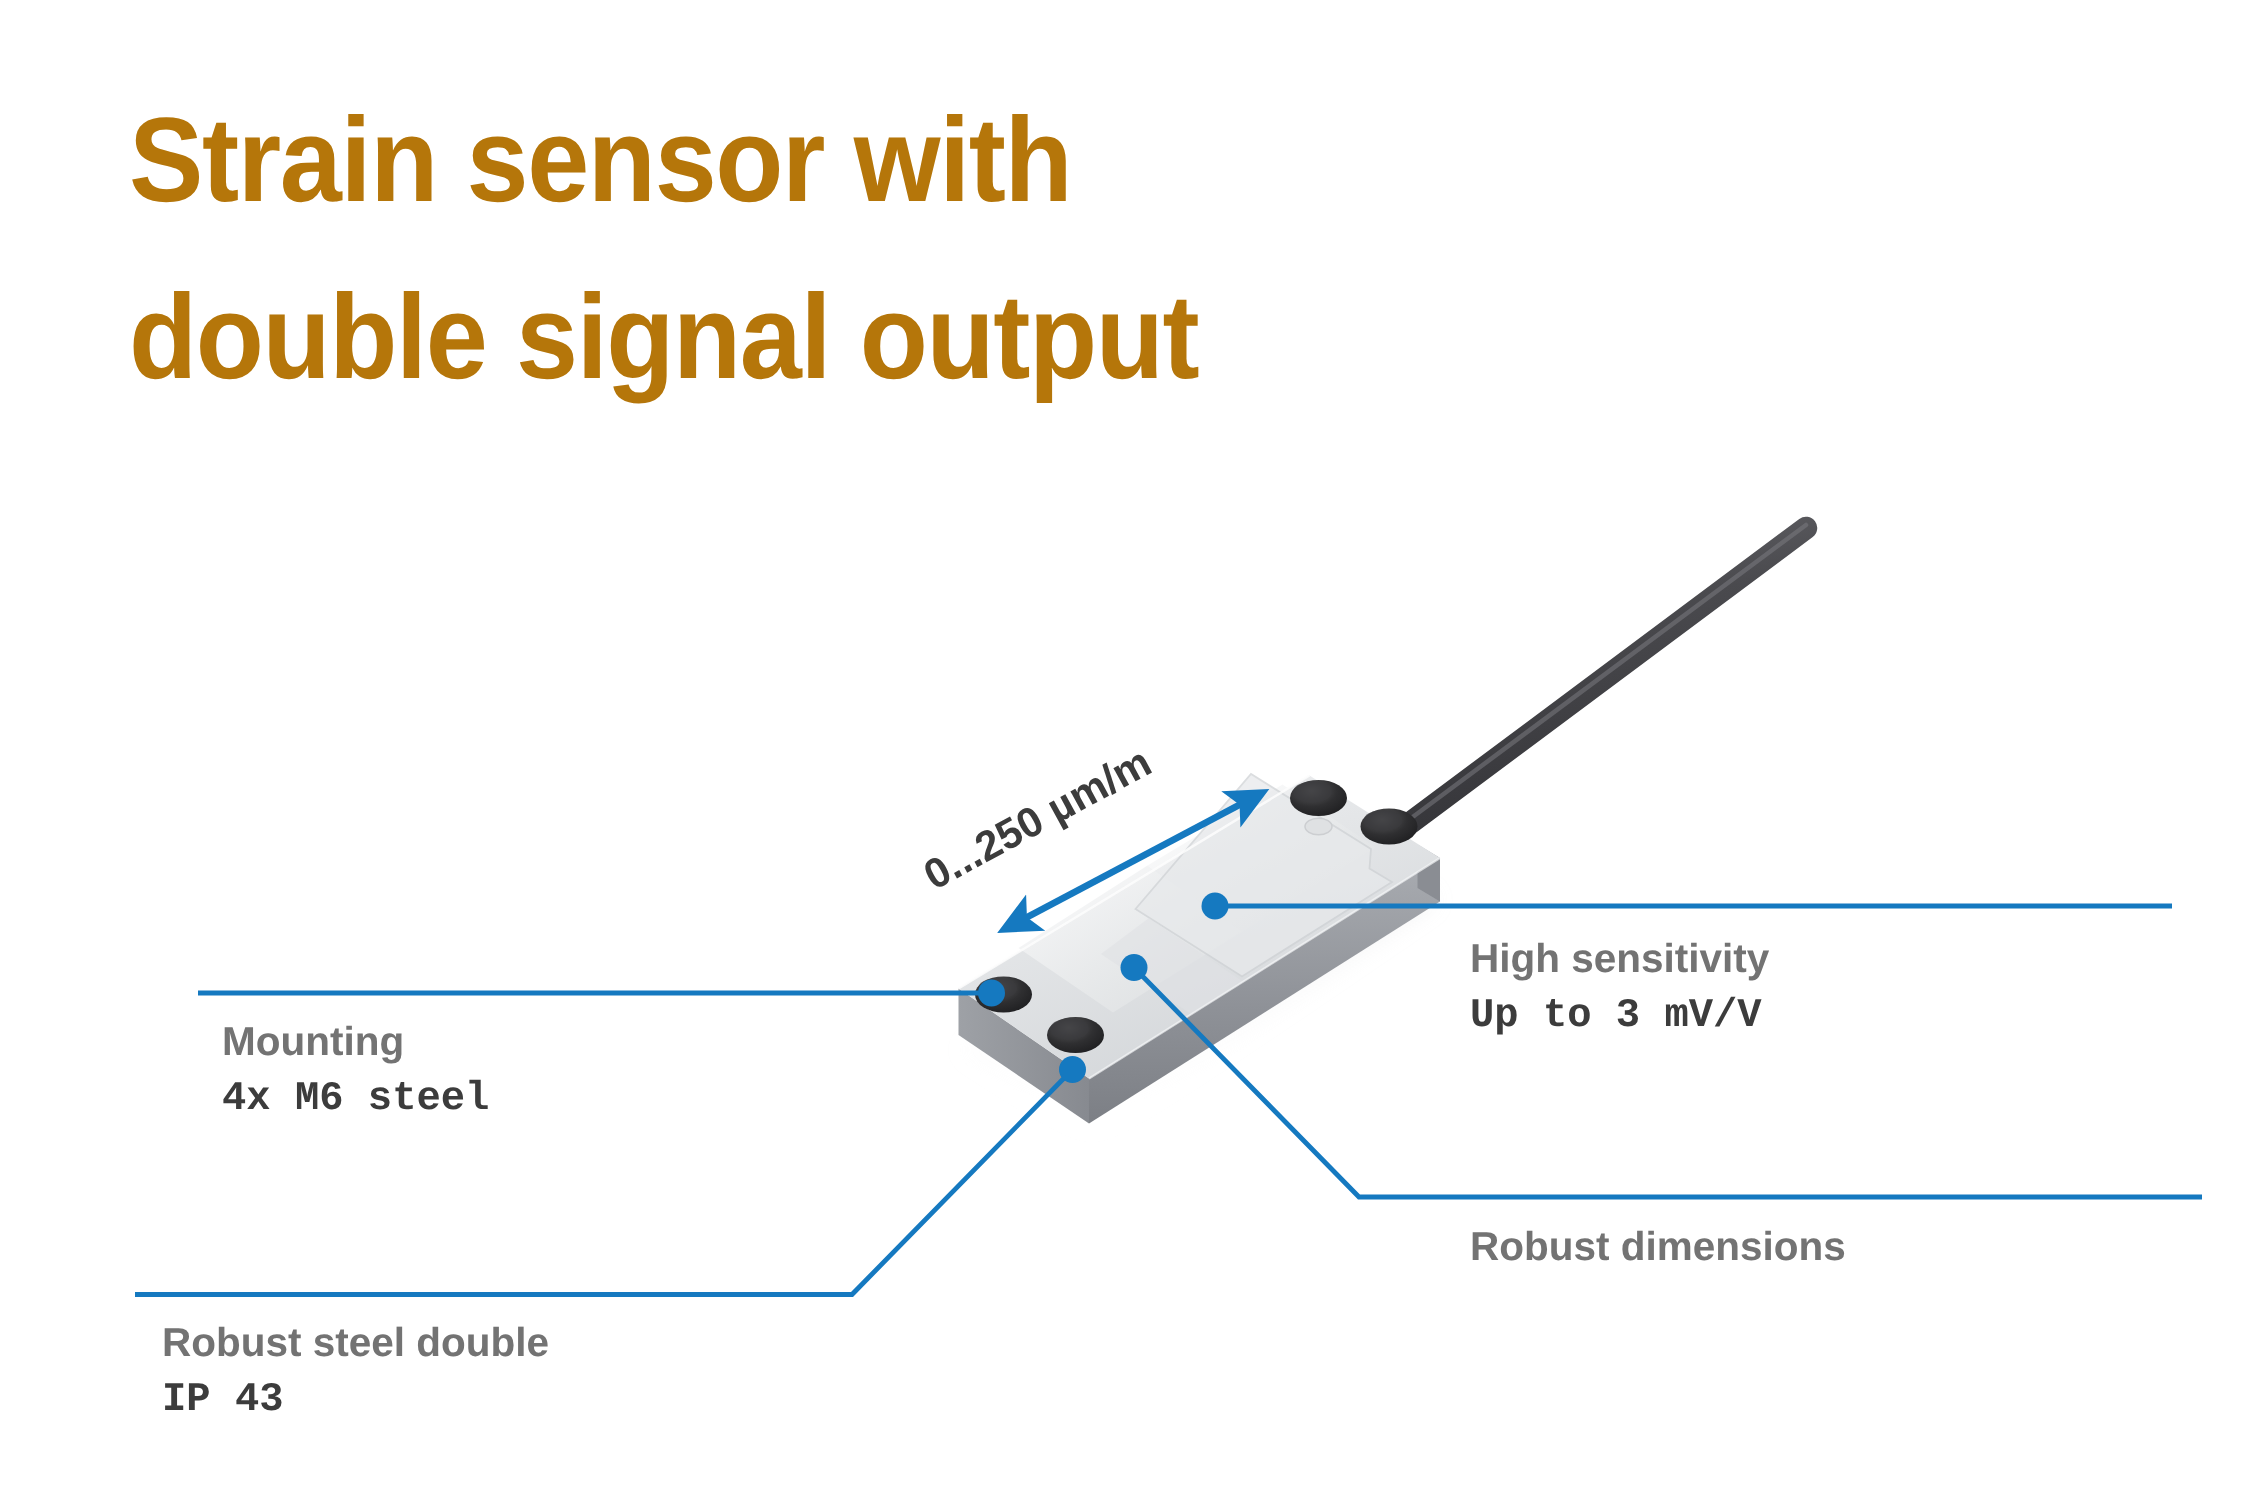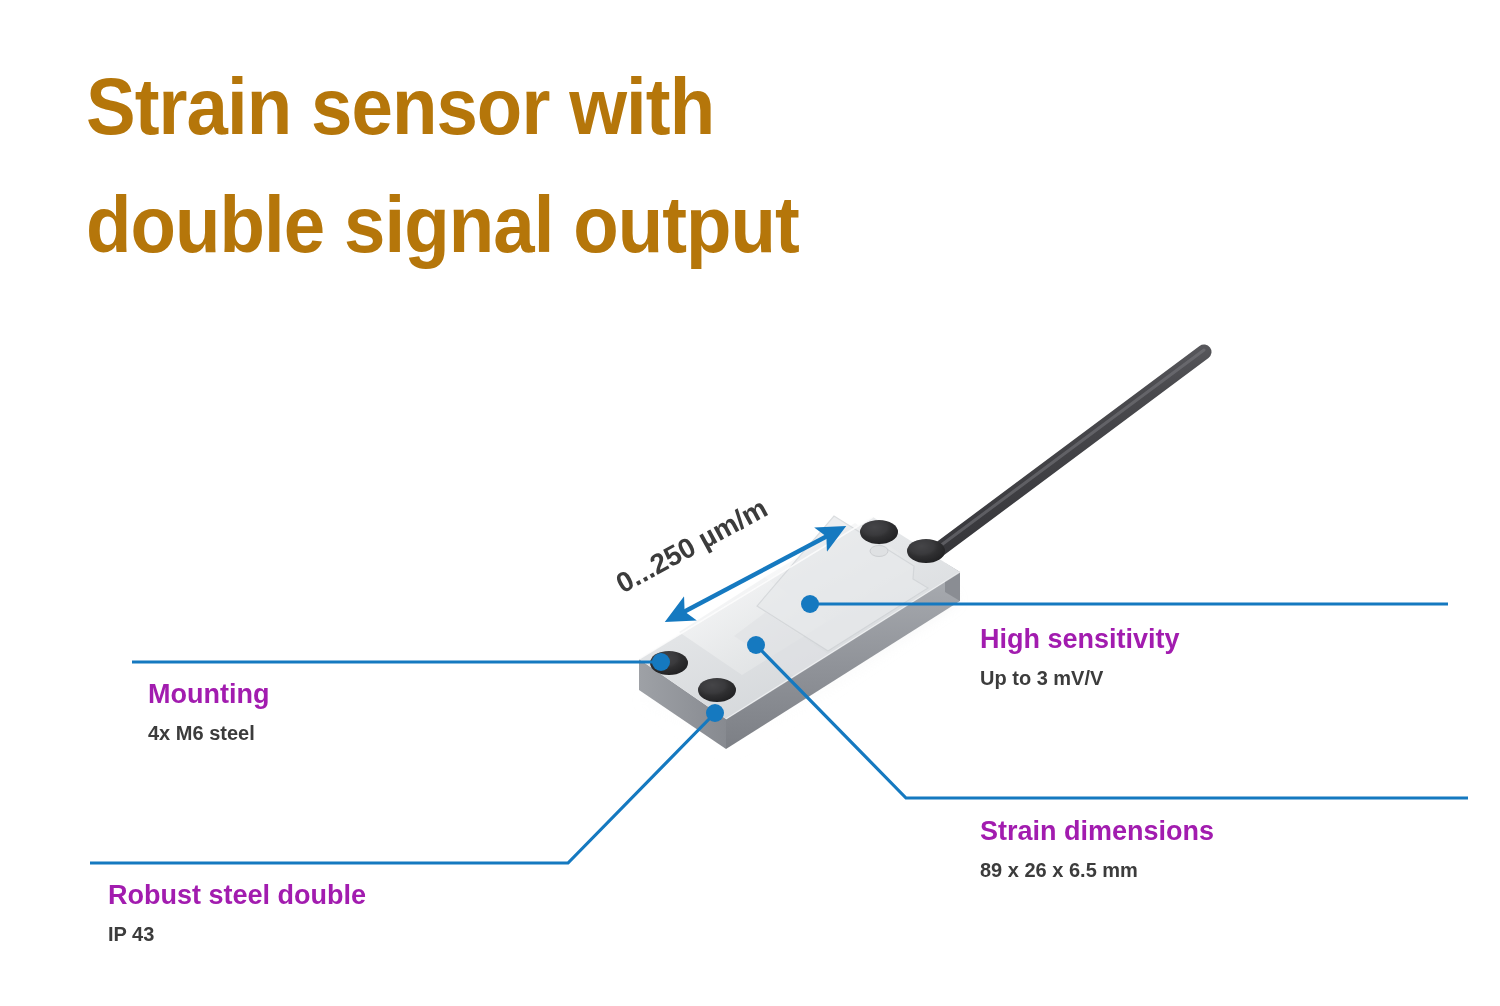--- a/index.html
+++ b/index.html
@@ -41,27 +41,27 @@
 
   
   .callout {
     position: absolute;
   }
   .callout .heading {
     font-family: "Liberation Sans", sans-serif;
     font-weight: bold;
     font-size: 27px;
     line-height: 38px;
-    color: #a21caf;
+    color: #737373;
     white-space: nowrap;
   }
   .callout .detail {
-    font-family: Liberation Sans, sans-serif;
-    font-weight: bold;
-    font-size: 20px;
+    font-family: Liberation Mono, monospace;
+    font-weight: bold;
+    font-size: 27px;
     line-height: 40px;
     color: #3c3c3c;
     white-space: nowrap;
   }
 
   #callout-mounting      { left: 120px;  top: 675px; }
   #callout-housing       { left: 80px;   top: 876px; }
   #callout-sensitivity   { left: 952px;  top: 620px; }
   #callout-dimensions    { left: 952px;  top: 812px; }
 
@@ -234,17 +234,16 @@
     <div class="heading">Robust steel double</div>
     <div class="detail">IP 43</div>
   </div>
 
   <div class="callout" id="callout-sensitivity">
     <div class="heading">High sensitivity</div>
     <div class="detail">Up to 3 mV/V</div>
   </div>
 
   <div class="callout" id="callout-dimensions">
-    <div class="heading">Strain dimensions</div>
-    <div class="detail">89 x 26 x 6.5 mm</div>
+    <div class="heading">Robust dimensions</div>
   </div>
 
 </div>
 
 </body></html>

